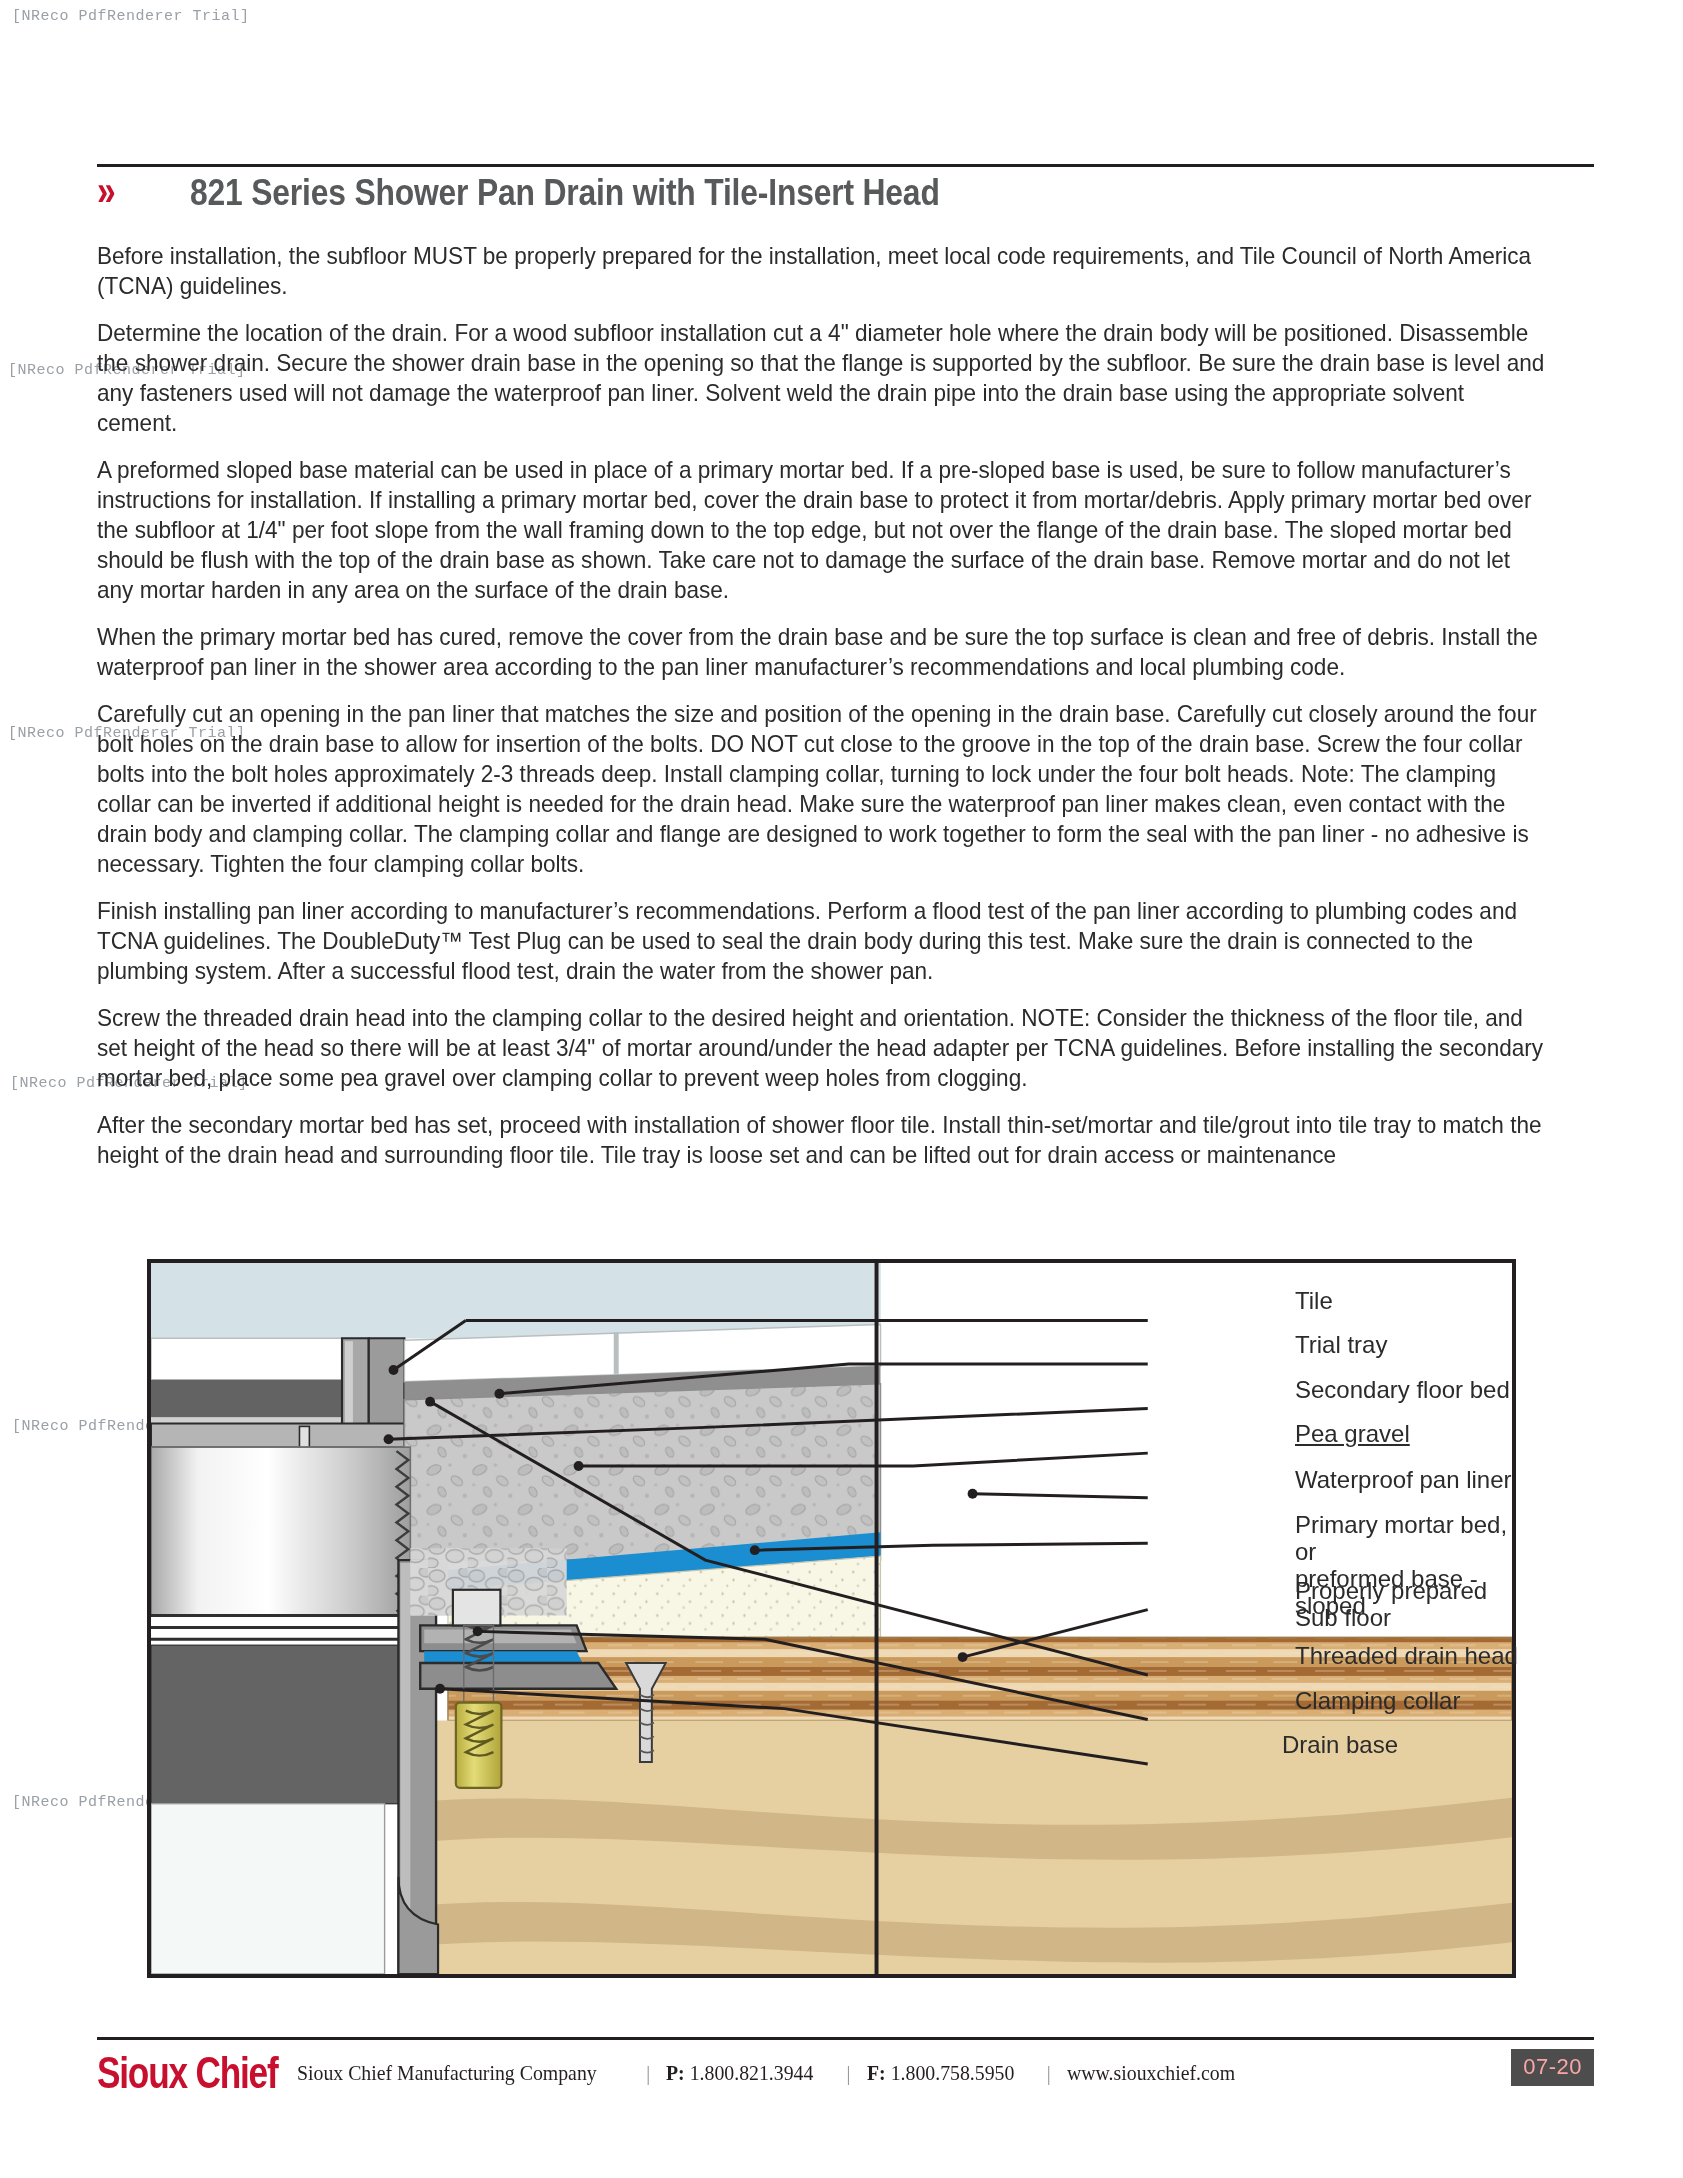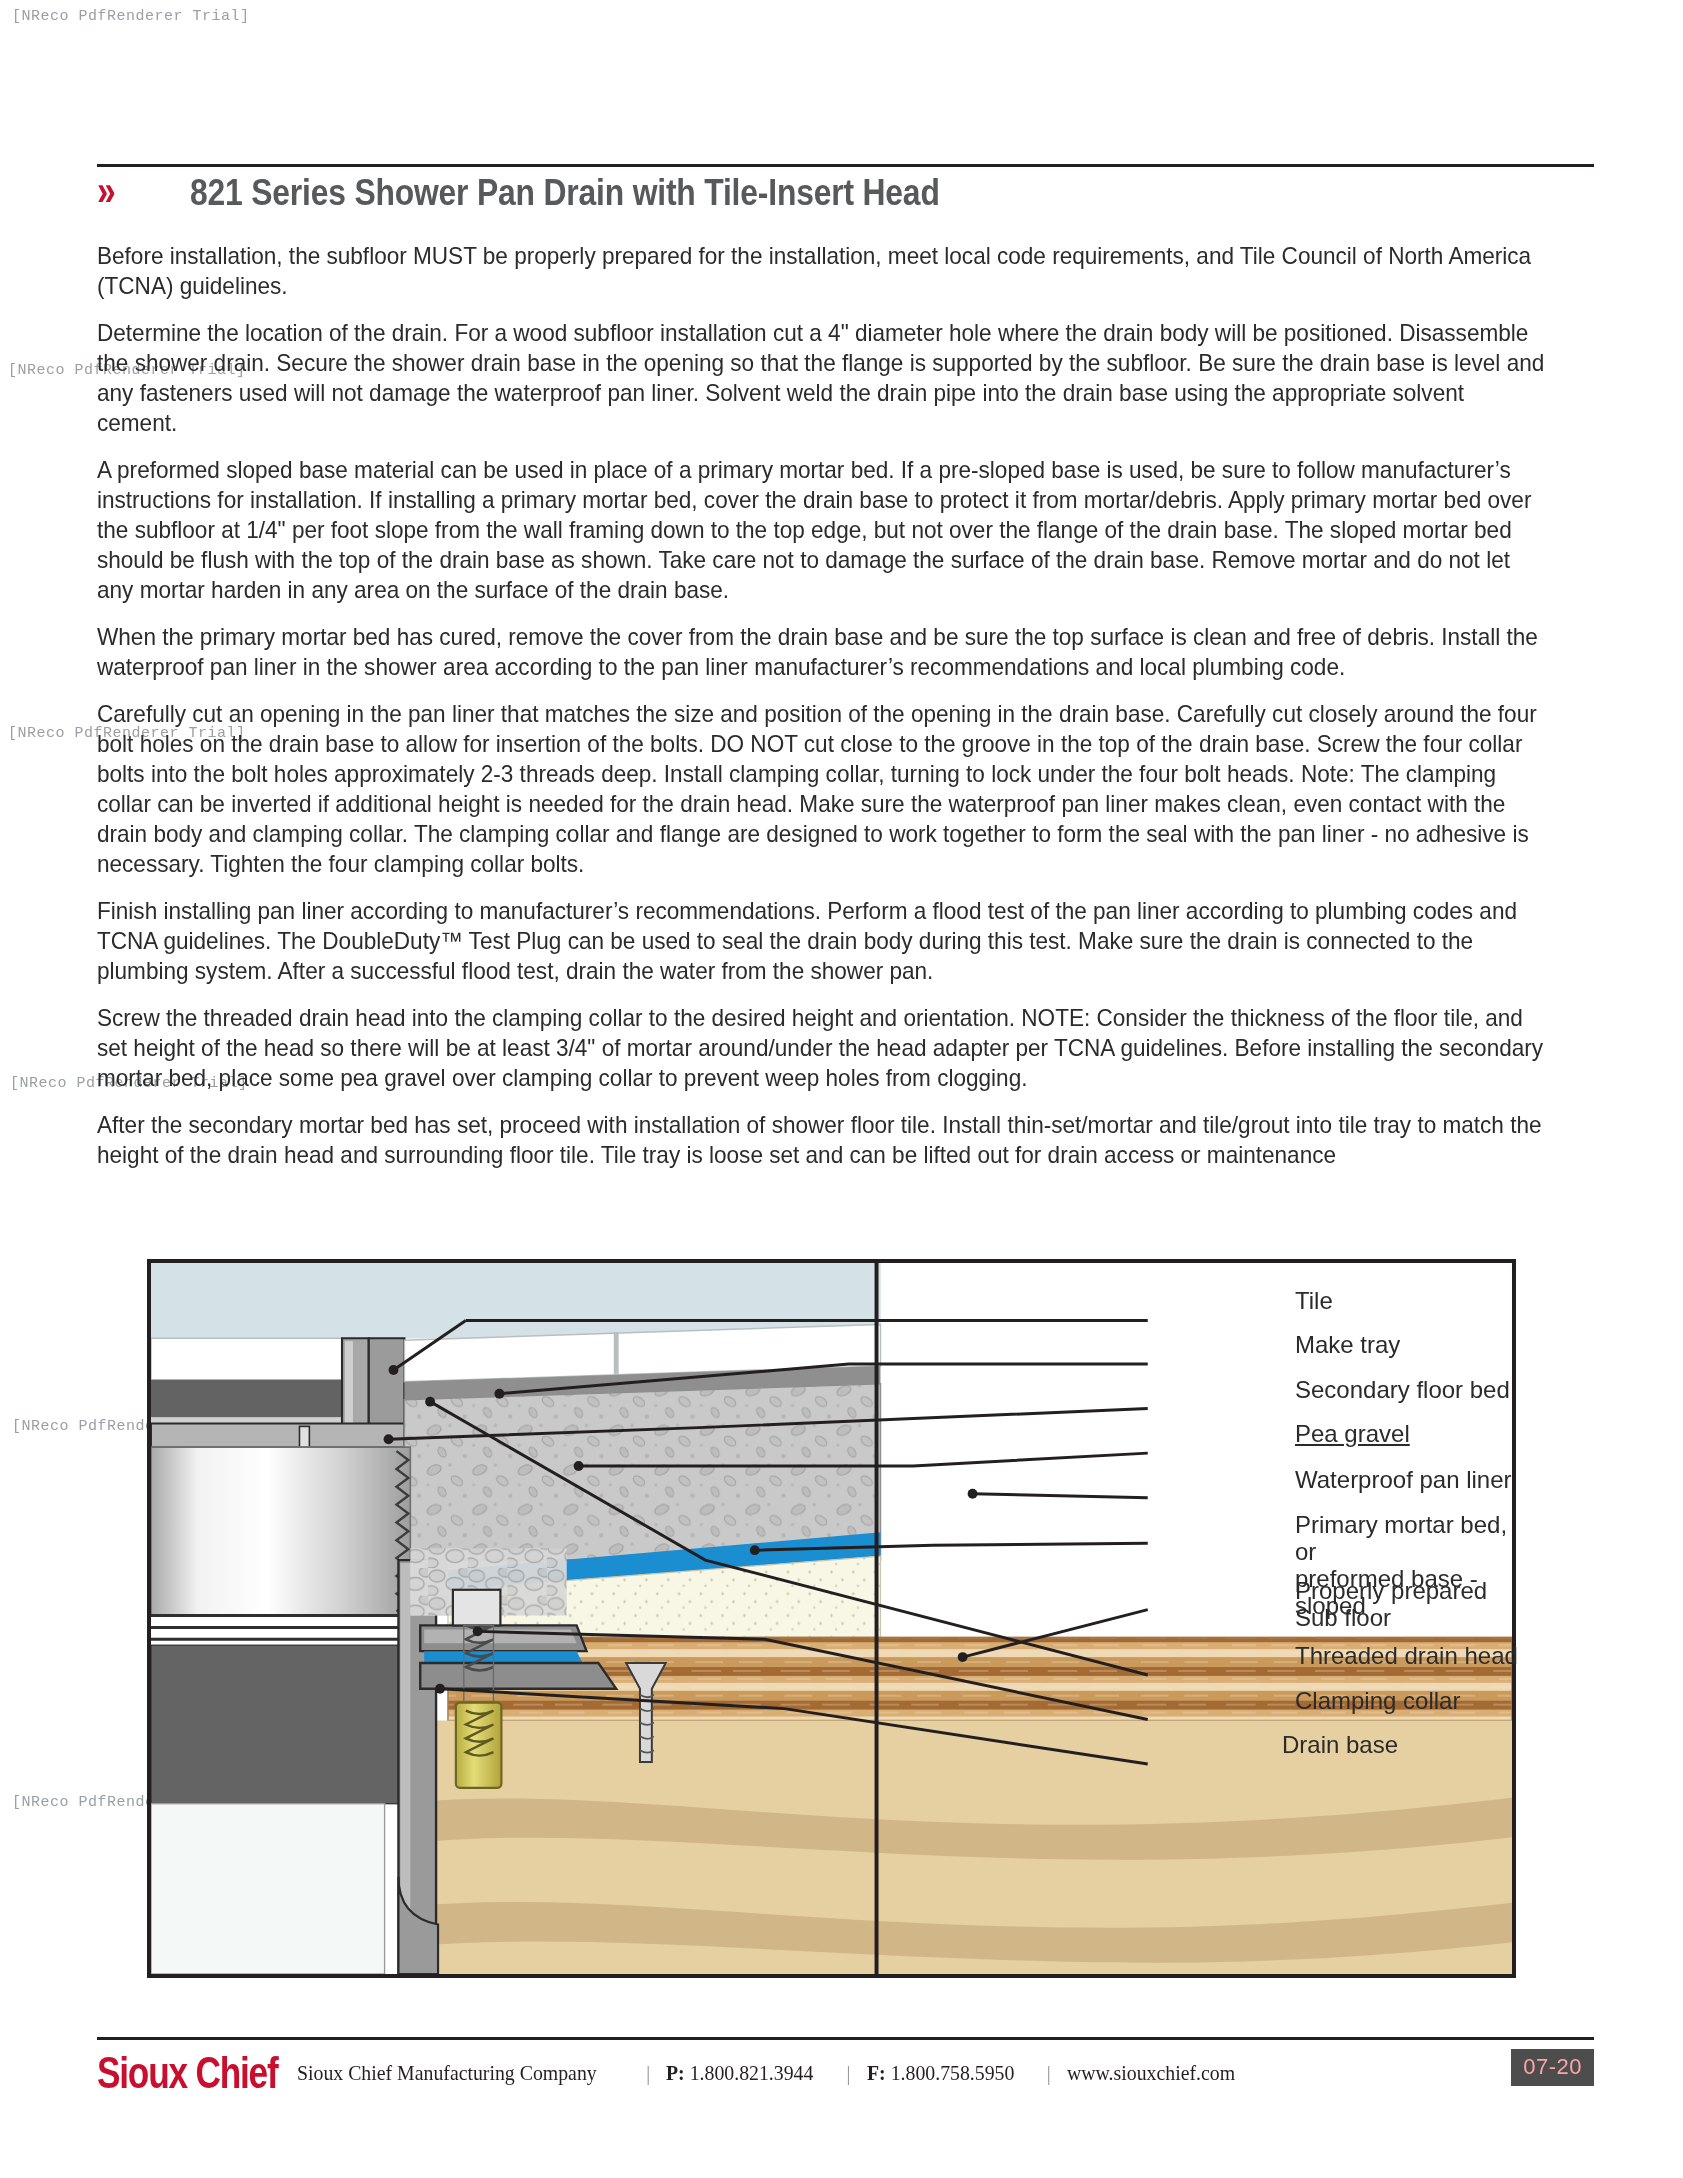--- a/index.html
+++ b/index.html
@@ -273,21 +273,21 @@
         <circle cx="282" cy="140" r="5"></circle>
         <circle cx="330" cy="372" r="5"></circle>
         <circle cx="292" cy="430" r="5"></circle>
       </g>
 
       <path d="M733 0 V718" stroke="#231f20" stroke-width="4" fill="none"></path>
     </svg>
 
     <div class="labels" id="labels-host">
         <div class="lab" style="left: 147px; top: 24px; text-align: right;">Tile</div>
-        <div class="lab" style="left: 147px; top: 68px;">Make tray</div>
+        <div class="lab" style="left: 147px; top: 68px;">Trial tray</div>
         <div class="lab" style="left: 147px; top: 113px;">Secondary floor bed</div>
         <div class="lab" style="left: 147px; top: 157px; text-decoration: underline;">Pea gravel</div>
         <div class="lab" style="left: 147px; top: 203px;">Waterproof pan liner</div>
         <div class="lab" style="left: 147px; top: 248px;">Primary mortar bed, or
 preformed base - sloped</div>
         <div class="lab" style="left: 147px; top: 314px;">Properly prepared
 Sub floor</div>
         <div class="lab" style="left: 147px; top: 379px;">Threaded drain head</div>
         <div class="lab" style="left: 147px; top: 424px;">Clamping collar</div>
         <div class="lab" style="left: 134px; top: 468px;">Drain base</div>

